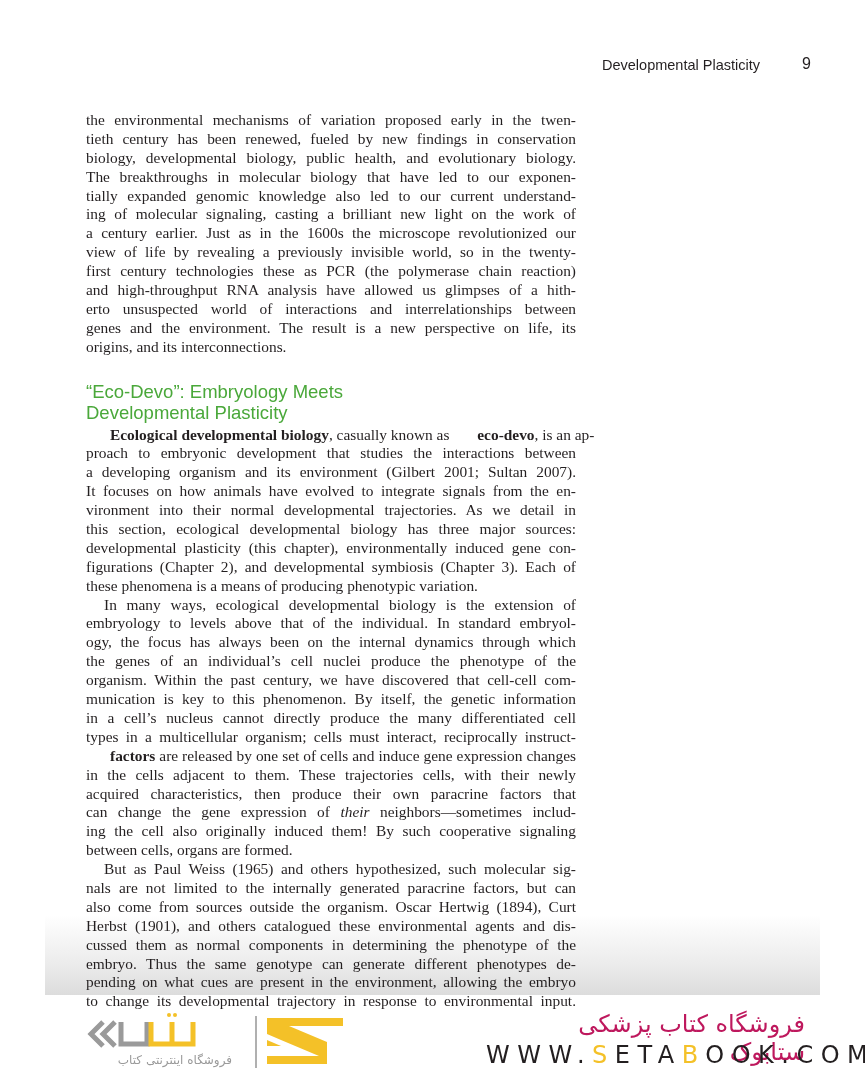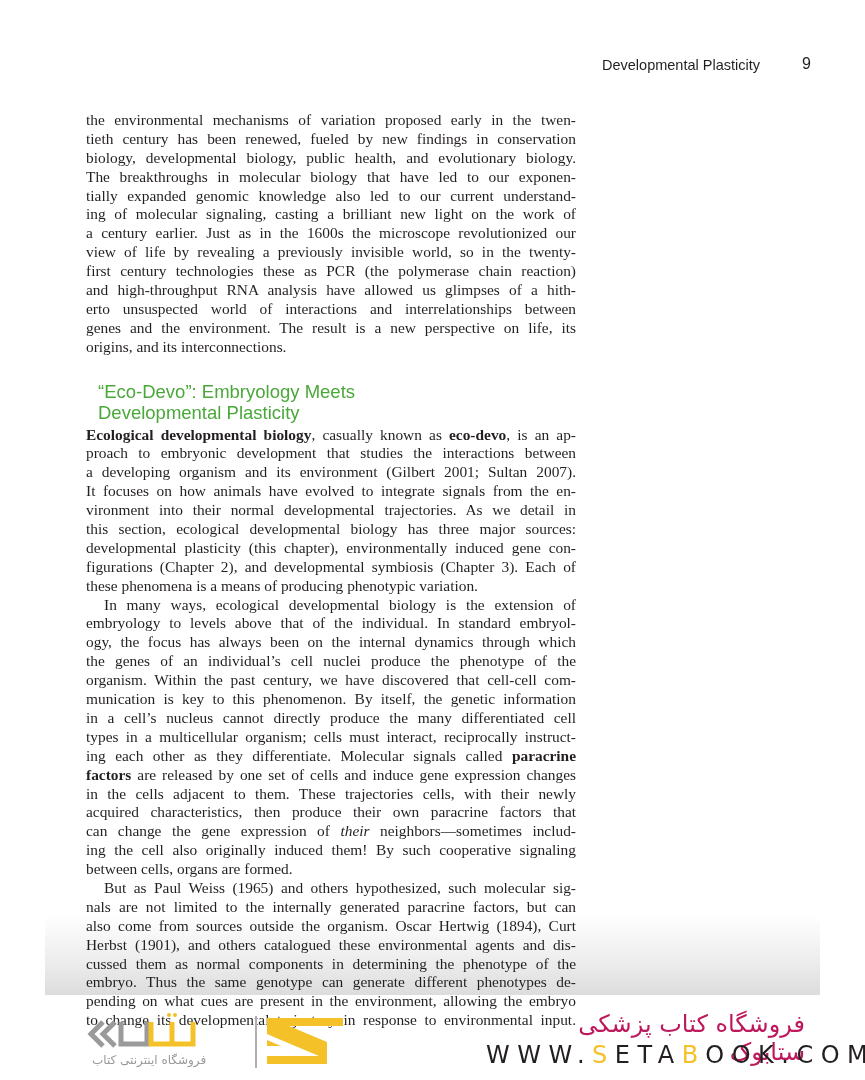--- a/index.html
+++ b/index.html
@@ -21,36 +21,36 @@
     position: absolute; left: 86px; top: 111px; width: 490px;
     font-family: "Liberation Serif", "DejaVu Serif", serif;
     font-size: 15.4px; line-height: 18.9px; text-align: justify; color: #231f20;
   }
   .textcol p { margin: 0; }
   .line { display: block; text-align: justify; text-align-last: justify; white-space: nowrap; height: 18.9px; }
   .line.last { text-align-last: left; }
   .indent { padding-left: 18px; }
   .heading {
     font-family: "Liberation Sans", "DejaVu Sans", sans-serif; color: #4aa83a;
-    font-size: 18.5px; line-height: 21px; margin: 24px 0 3px 12px; font-weight: normal;
+    font-size: 18.5px; line-height: 21px; margin: 24px 0 3px 0; font-weight: normal;
   }
-  b { font-weight: bold; }
+  b { font-weight: bold; margin-left: 24px; }
   i { font-style: italic; }
   .logo { position: absolute; left: 85px; top: 1012px; width: 260px; height: 64px; }
   .shop-fa {
     position: absolute; left: 530px; top: 1010px; width: 275px; text-align: right;
     font-family: "DejaVu Sans", sans-serif; font-size: 24px; color: #be185d; direction: rtl;
   }
   .shop-url {
     position: absolute; left: 446px; top: 1041px; width: 370px;
     font-family: "DejaVu Sans", sans-serif; font-size: 24px; letter-spacing: 7.5px; color: #231f20; margin-left: 40px;
   }
   .shop-url .hl { color: #f4c128; }
   .logo-fa {
-    position: absolute; left: 92px; top: 1053px; width: 140px; text-align: left;
+    position: absolute; left: 92px; top: 1053px; width: 140px; text-align: right;
     font-family: "DejaVu Sans", sans-serif; font-size: 12px; color: #9a9a9a; direction: rtl;
   }
 </style>
 </head>
 <body>
 
 <div class="running-head">
   <span class="title">Developmental Plasticity</span>
   <span class="pageno">9</span>
 </div>
@@ -93,21 +93,20 @@
 
   <p>
     <span class="line indent">In many ways, ecological developmental biology is the extension of</span>
     <span class="line">embryology to levels above that of the individual. In standard embryol-</span>
     <span class="line">ogy, the focus has always been on the internal dynamics through which</span>
     <span class="line">the genes of an individual’s cell nuclei produce the phenotype of the</span>
     <span class="line">organism. Within the past century, we have discovered that cell-cell com-</span>
     <span class="line">munication is key to this phenomenon. By itself, the genetic information</span>
     <span class="line">in a cell’s nucleus cannot directly produce the many differentiated cell</span>
     <span class="line">types in a multicellular organism; cells must interact, reciprocally instruct-</span>
-    <span class="line"><span>ing each other as they differentiate. Molecular signals called </span><b>paracrine</b></span>
     <span class="line"><b>factors</b><span> are released by one set of cells and induce gene expression changes</span></span>
     <span class="line">in the cells adjacent to them. These trajectories cells, with their newly</span>
     <span class="line">acquired characteristics, then produce their own paracrine factors that</span>
     <span class="line"><span>can change the gene expression of </span><i>their</i><span> neighbors—sometimes includ-</span></span>
     <span class="line">ing the cell also originally induced them! By such cooperative signaling</span>
     <span class="line last">between cells, organs are formed.</span>
   </p>
 
   <p>
     <span class="line indent">But as Paul Weiss (1965) and others hypothesized, such molecular sig-</span>

